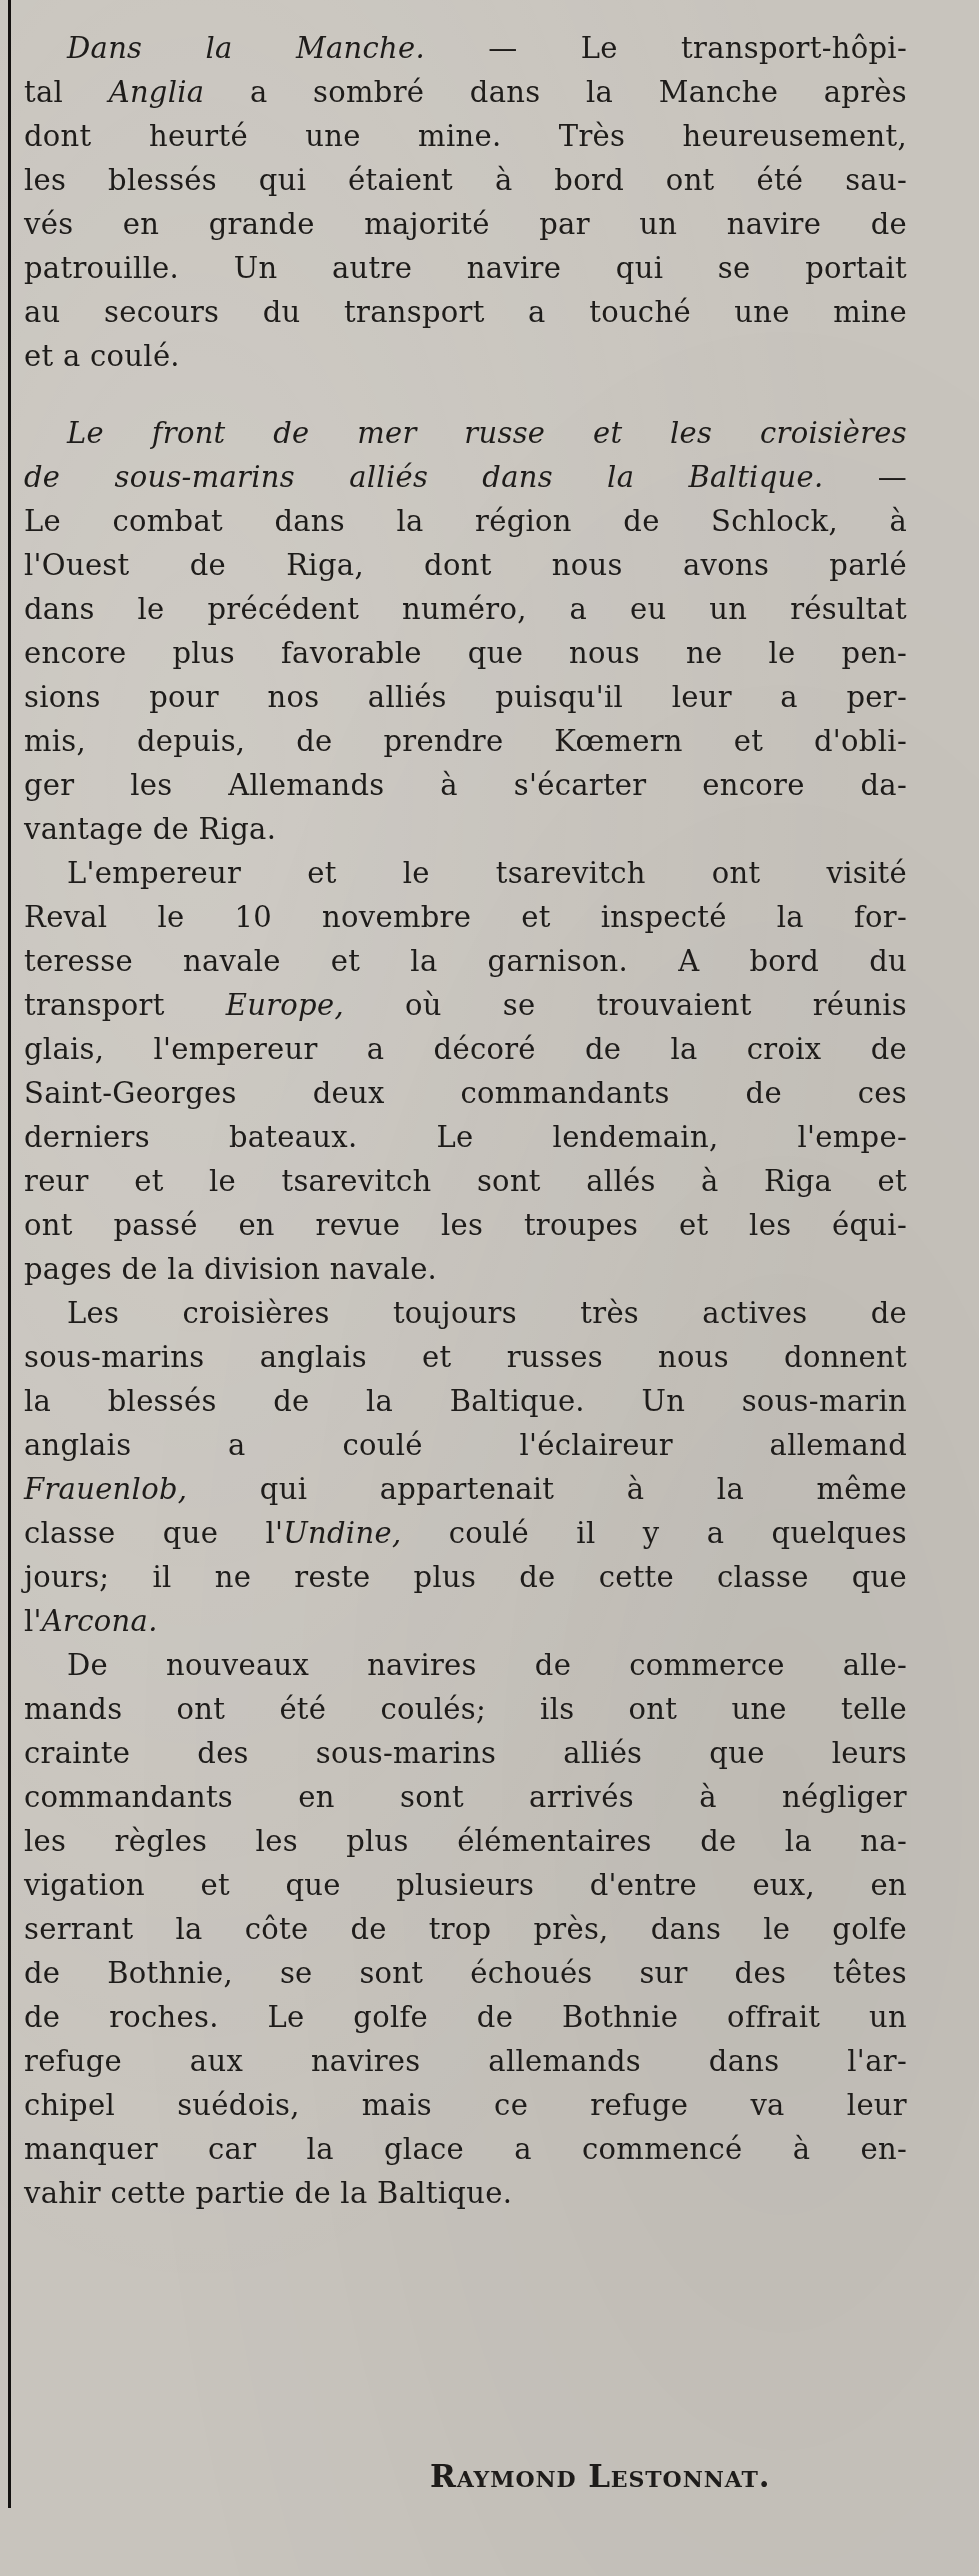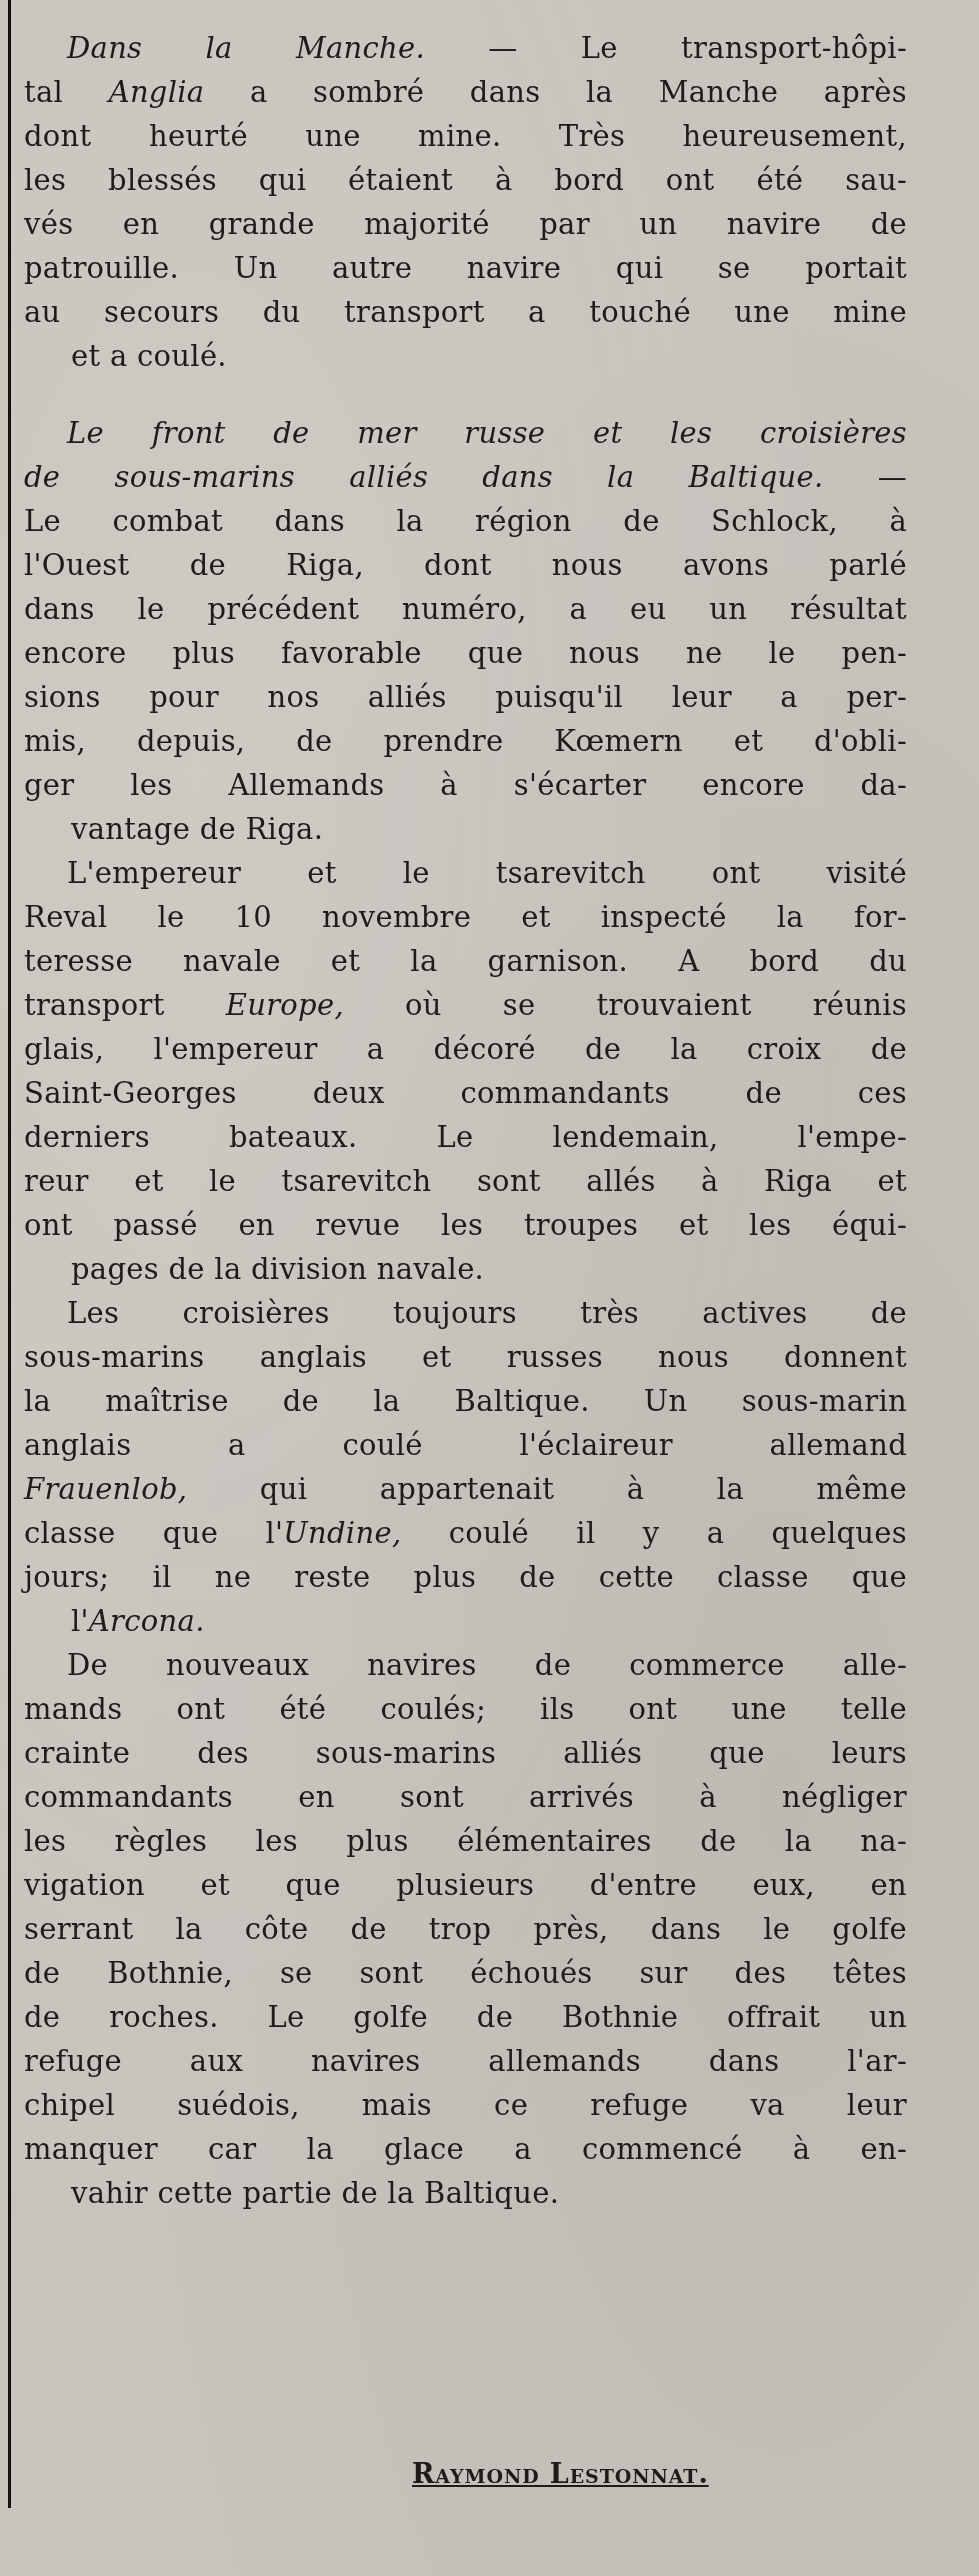--- a/index.html
+++ b/index.html
@@ -21,29 +21,28 @@
       position: absolute; left: 24px; top: 26px; width: 883px;
     }
     .para { margin: 0; }
     .line {
       display: block; height: 44px; line-height: 44px;
       font-size: 29px; letter-spacing: 0.3px;
       text-align: justify; text-align-last: justify;
       white-space: nowrap; overflow: visible;
       transform-origin: left center;
     }
-    .line.last { text-align-last: left; margin-left: 47px; }
+    .line.last { text-align-last: left; }
     .line.indent { padding-left: 43px; }
     .gap { height: 33px; }
     .it { font-style: italic; }
     .signature {
-      position: absolute; left: 412px; top: 2458px;
-      font-size: 27px; letter-spacing: 0.9px; font-variant: small-caps;
+      position: absolute; left: 430px; top: 2458px;
+      font-size: 31px; letter-spacing: 0.9px; font-variant: small-caps;
       font-weight: bold;
-      text-decoration: underline;
     }
   </style>
 </head>
 <body>
 
 <div class="rule"></div>
 
 <div class="column">
   <div id="section-0">
       <div class="para">
@@ -79,21 +78,21 @@
         <span class="line"><span>glais, l'empereur a décoré de la croix de</span></span>
         <span class="line"><span>Saint-Georges deux commandants de ces</span></span>
         <span class="line"><span>derniers bateaux. Le lendemain, l'empe-</span></span>
         <span class="line"><span>reur et le tsarevitch sont allés à Riga et</span></span>
         <span class="line"><span>ont passé en revue les troupes et les équi-</span></span>
         <span class="line last"><span>pages de la division navale.</span></span>
       </div>
       <div class="para">
         <span class="line indent"><span>Les croisières toujours très actives de</span></span>
         <span class="line"><span>sous-marins anglais et russes nous donnent</span></span>
-        <span class="line"><span>la maîtrise de la Baltique. Un sous-marin</span></span>
+        <span class="line"><span>la blessés de la Baltique. Un sous-marin</span></span>
         <span class="line"><span>anglais a coulé l'éclaireur allemand</span></span>
         <span class="line"><span class="it">Frauenlob,</span><span> qui appartenait à la même</span></span>
         <span class="line"><span>classe que l'</span><span class="it">Undine,</span><span> coulé il y a quelques</span></span>
         <span class="line"><span>jours; il ne reste plus de cette classe que</span></span>
         <span class="line last"><span>l'</span><span class="it">Arcona.</span></span>
       </div>
       <div class="para">
         <span class="line indent"><span>De nouveaux navires de commerce alle-</span></span>
         <span class="line"><span>mands ont été coulés; ils ont une telle</span></span>
         <span class="line"><span>crainte des sous-marins alliés que leurs</span></span>

